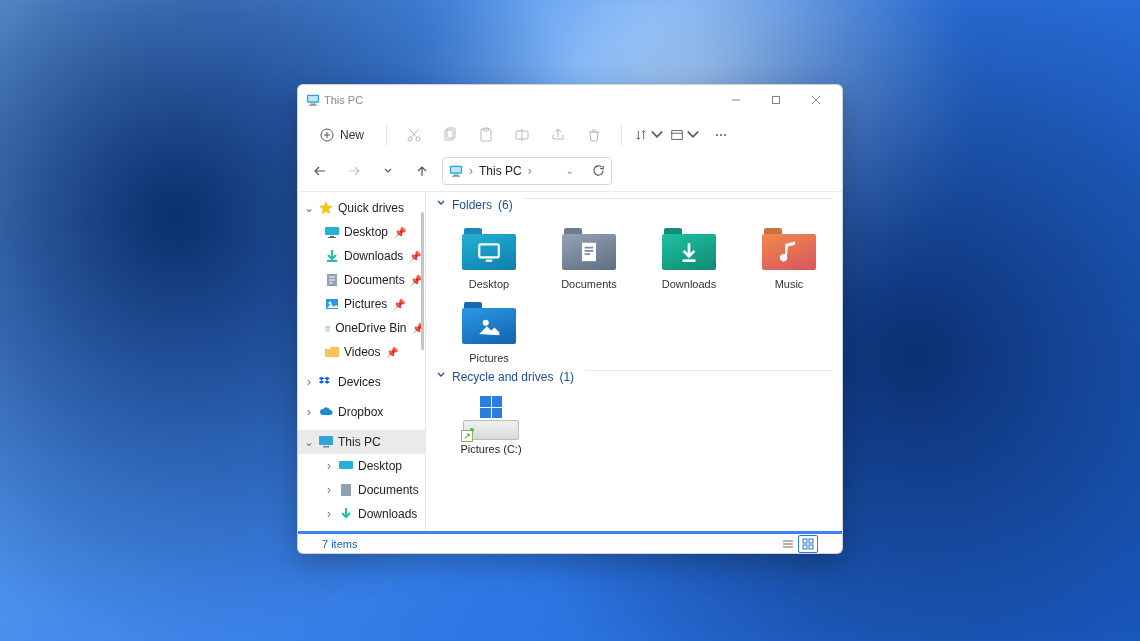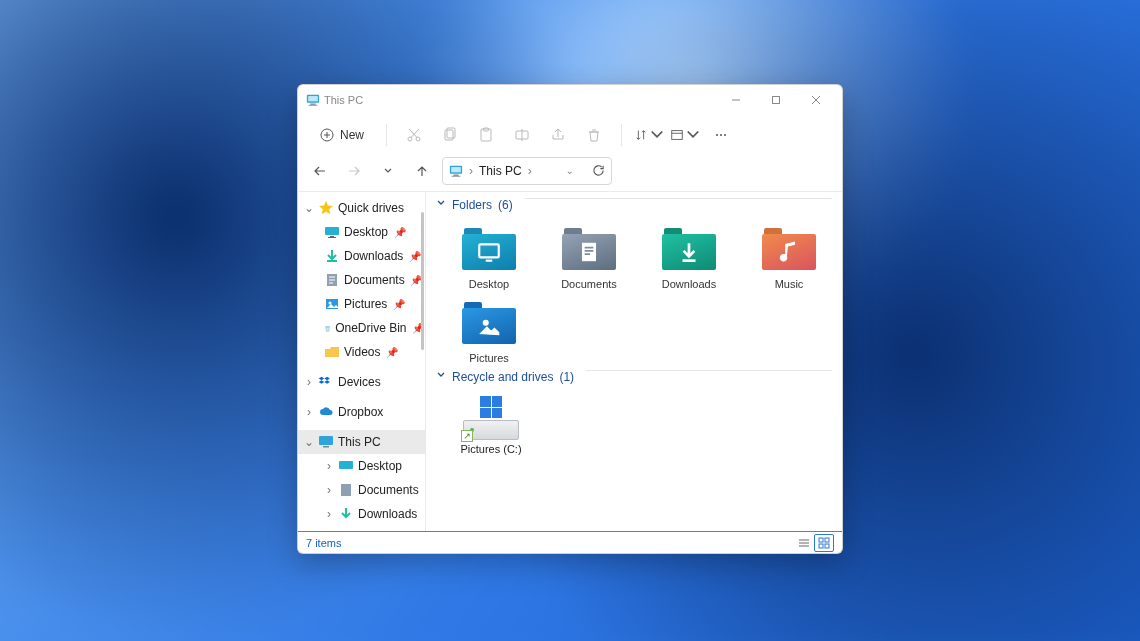--- a/index.html
+++ b/index.html
@@ -191,22 +191,22 @@
   }
   .drivebox .led { position: absolute; left: 6px; top: 50%; transform: translateY(-50%); width: 4px; height: 4px; background: #33c24a; border-radius: 50%; }
   .drive .shortcut {
     position: absolute; left: 0; bottom: -2px;
     width: 12px; height: 12px; background: #fff; border: 1px solid #89b55c;
     display: flex; align-items: center; justify-content: center; font-size: 9px; color: #3b8f1f;
   }
   .drive .dlabel { font-size: 11px; text-align: center; }
 
   .status {
-    height: 22px; border-top: 1px solid #3b82f6;
-    display: flex; align-items: center; padding: 0 8px;
+    height: 22px; border-top: 3px solid #3b82f6;
+    display: flex; align-items: center; padding: 0 24px;
     font-size: 11px; color: #1360c0;
   }
   .status .sp { flex: 1; }
   .viewbtn {
     width: 20px; height: 18px; display: flex; align-items: center; justify-content: center;
     color: #666;
   }
   .viewbtn.active { border: 1px solid #2a7ad1; color: #2a7ad1; border-radius: 2px; }
   .viewbtn svg { width: 12px; height: 12px; }
 </style>

